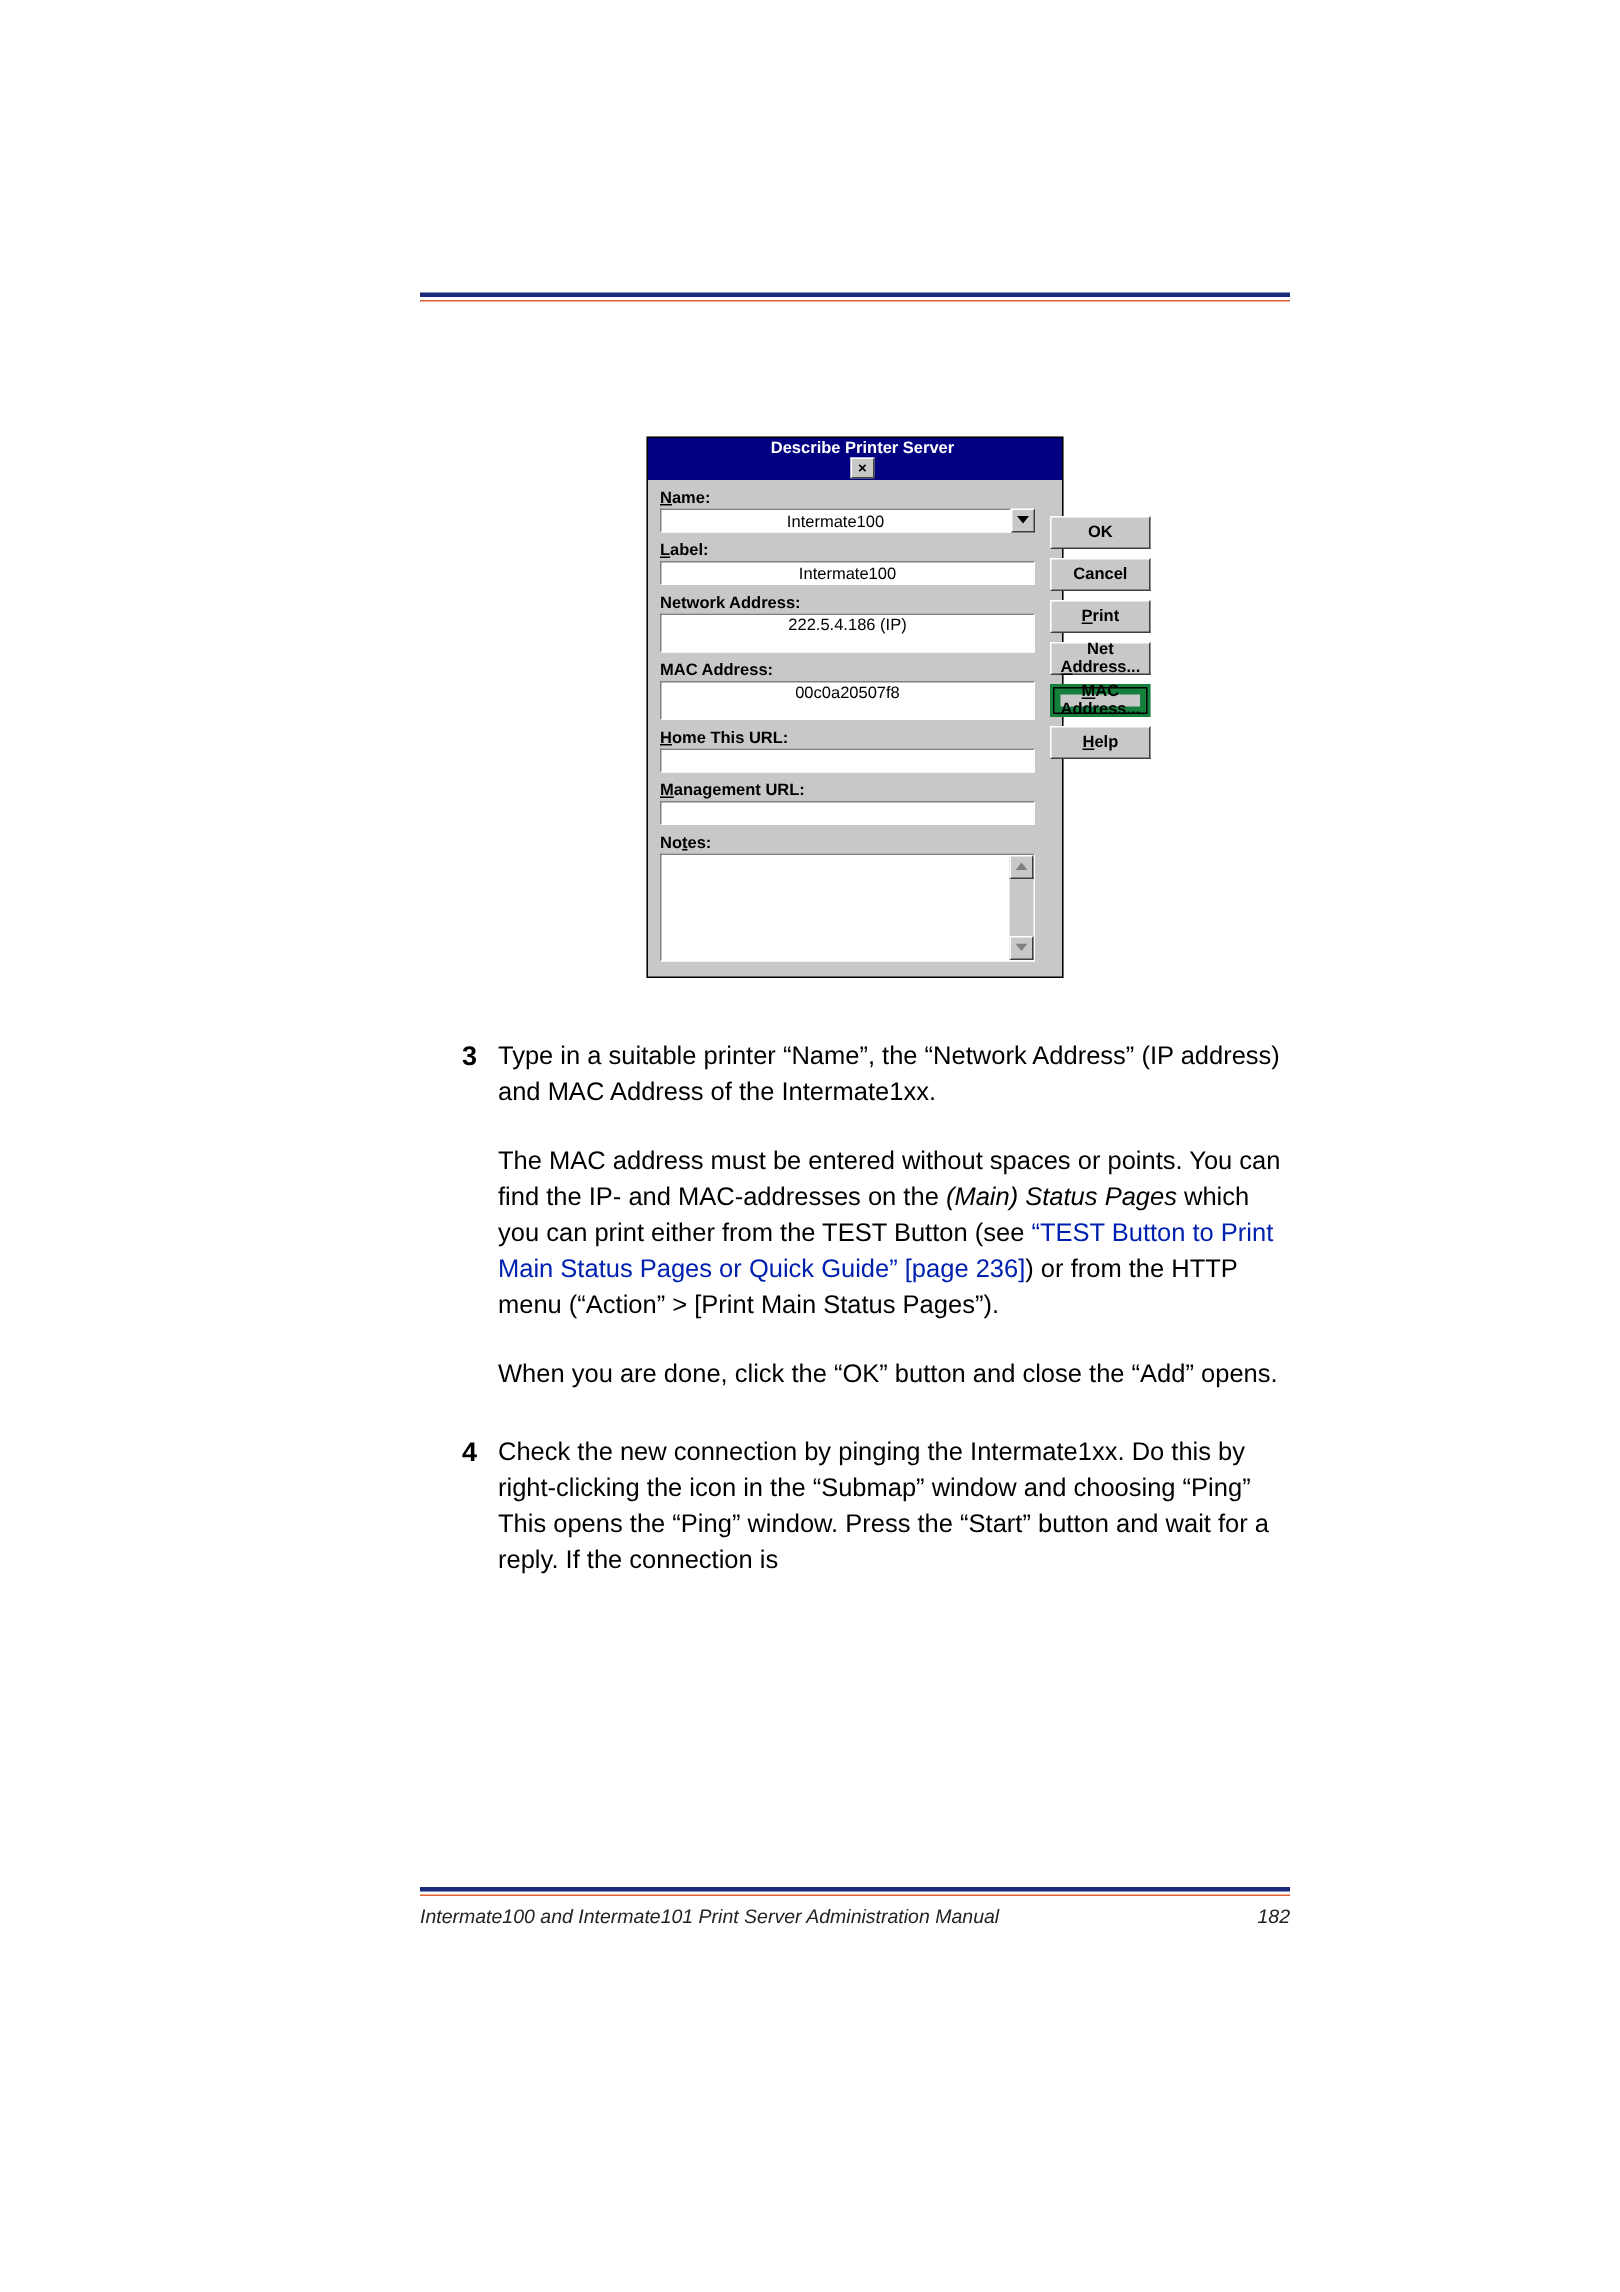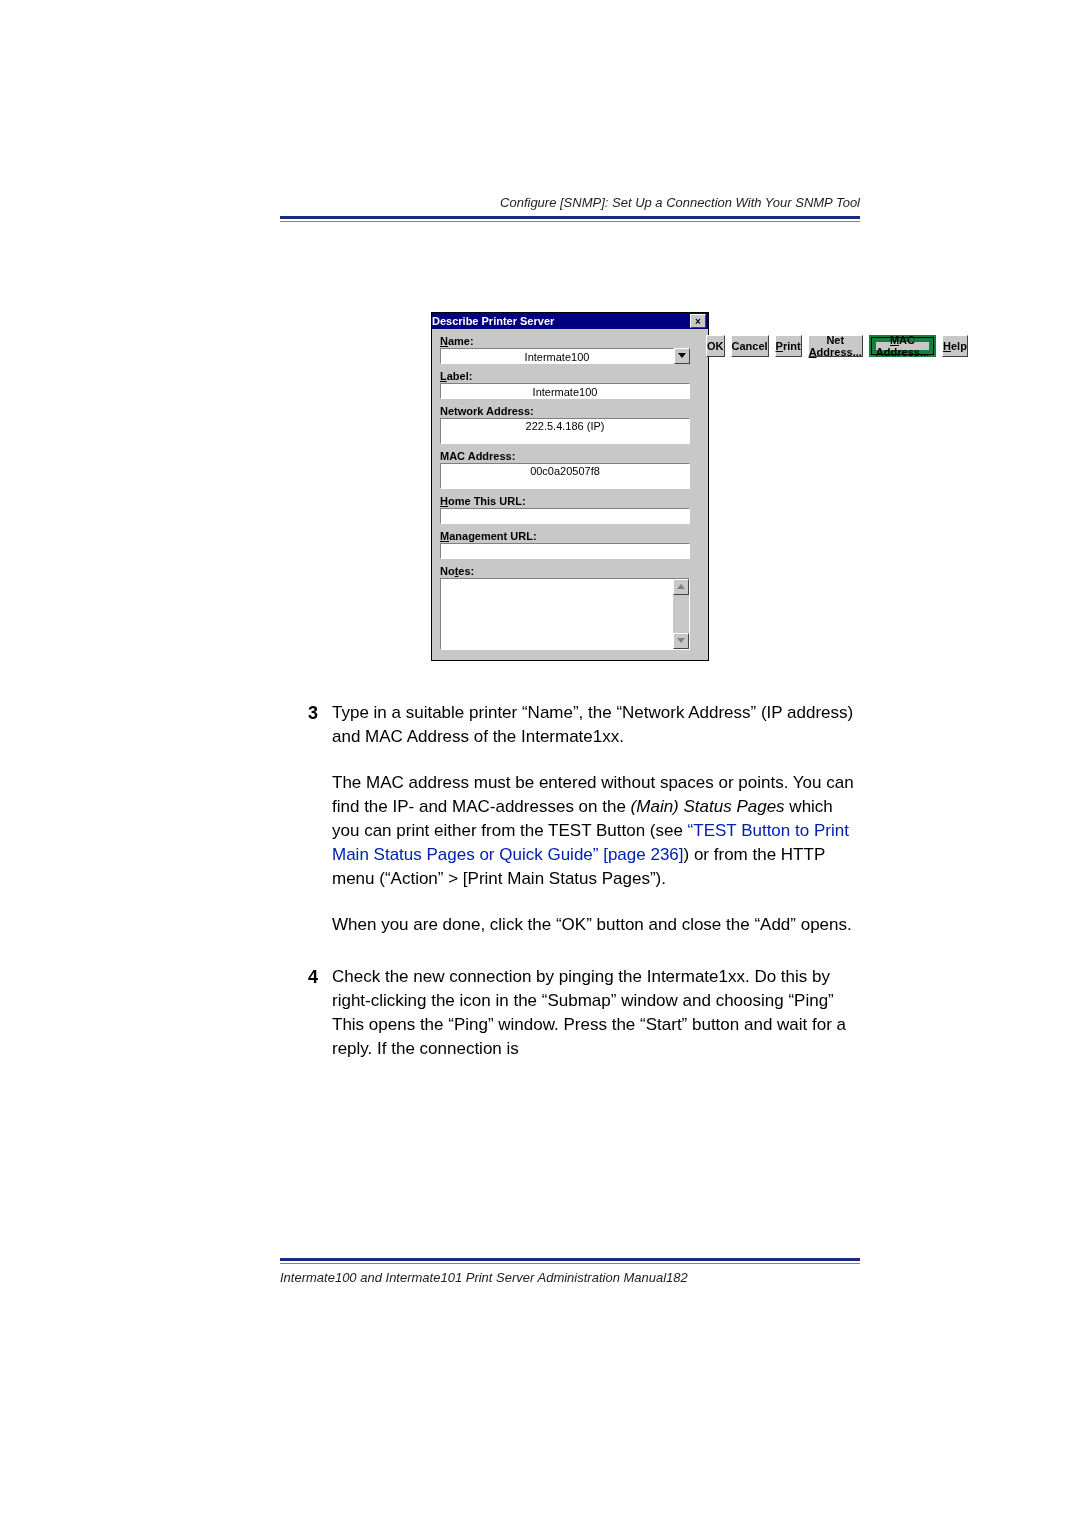--- a/index.html
+++ b/index.html
@@ -37,23 +37,24 @@
     background: #c8c8c8;
     font-family: "MS Sans Serif", Tahoma, Arial, sans-serif;
     font-size: 11px;
   }
   .titlebar {
     background: #000080;
     color: #fff;
     display: flex;
     justify-content: space-between;
     align-items: center;
-    padding: 1px 2px 1px 0;
-    font-weight: bold;
-    font-size: 11px;
+    padding: 1px 2px 1px 12px;
+    font-weight: bold;
+    font-size: 11px;
+    flex-direction: column;
   }
   .titlebar .tb-close {
     width: 16px;
     height: 14px;
     background: #c8c8c8;
     color: #000;
     font-weight: bold;
     font-size: 10px;
     display: flex;
     align-items: center;
@@ -61,21 +62,21 @@
     border: 1px solid #fff;
     border-right-color: #404040;
     border-bottom-color: #404040;
   }
   .dlg-body {
     padding: 6px 8px 10px 8px;
     display: flex;
     gap: 10px;
   }
   .dlg-left { flex: 1; }
-  .dlg-right { width: 88px; display: flex; flex-direction: row; gap: 6px; }
+  .dlg-right { width: 88px; display: flex; flex-direction: column; gap: 6px; }
   .dlg-label {
     font-weight: bold;
     margin-top: 6px;
     margin-bottom: 1px;
     color: #000;
   }
   .dlg-label:first-child { margin-top: 0; }
   .dlg-label span.u { text-decoration: underline; }
   .inset {
     border: 1px solid #808080;
@@ -173,31 +174,30 @@
     width: 580px;
   }
   .footer-lines {
     border-top: 3px solid #1a2a7a;
     height: 6px;
     border-bottom: 1px solid #e06030;
     margin-bottom: 6px;
   }
   .footer-row {
     display: flex;
-    justify-content: flex-start;
+    justify-content: space-between;
     font-style: italic;
     font-size: 13px;
     color: #222;
   }
 </style>
 </head>
 <body>
 
 <div class="page">
-  <div class="header-text">Configure [SNMP]: Set Up a Connection With Your SNMP Tool</div>
   <div class="header-lines"></div>
 
   <div class="dialog">
     <div class="titlebar">
       <span>Describe Printer Server</span>
       <div class="tb-close">
         <span>×</span>
       </div>
     </div>
     <div class="dlg-body">

